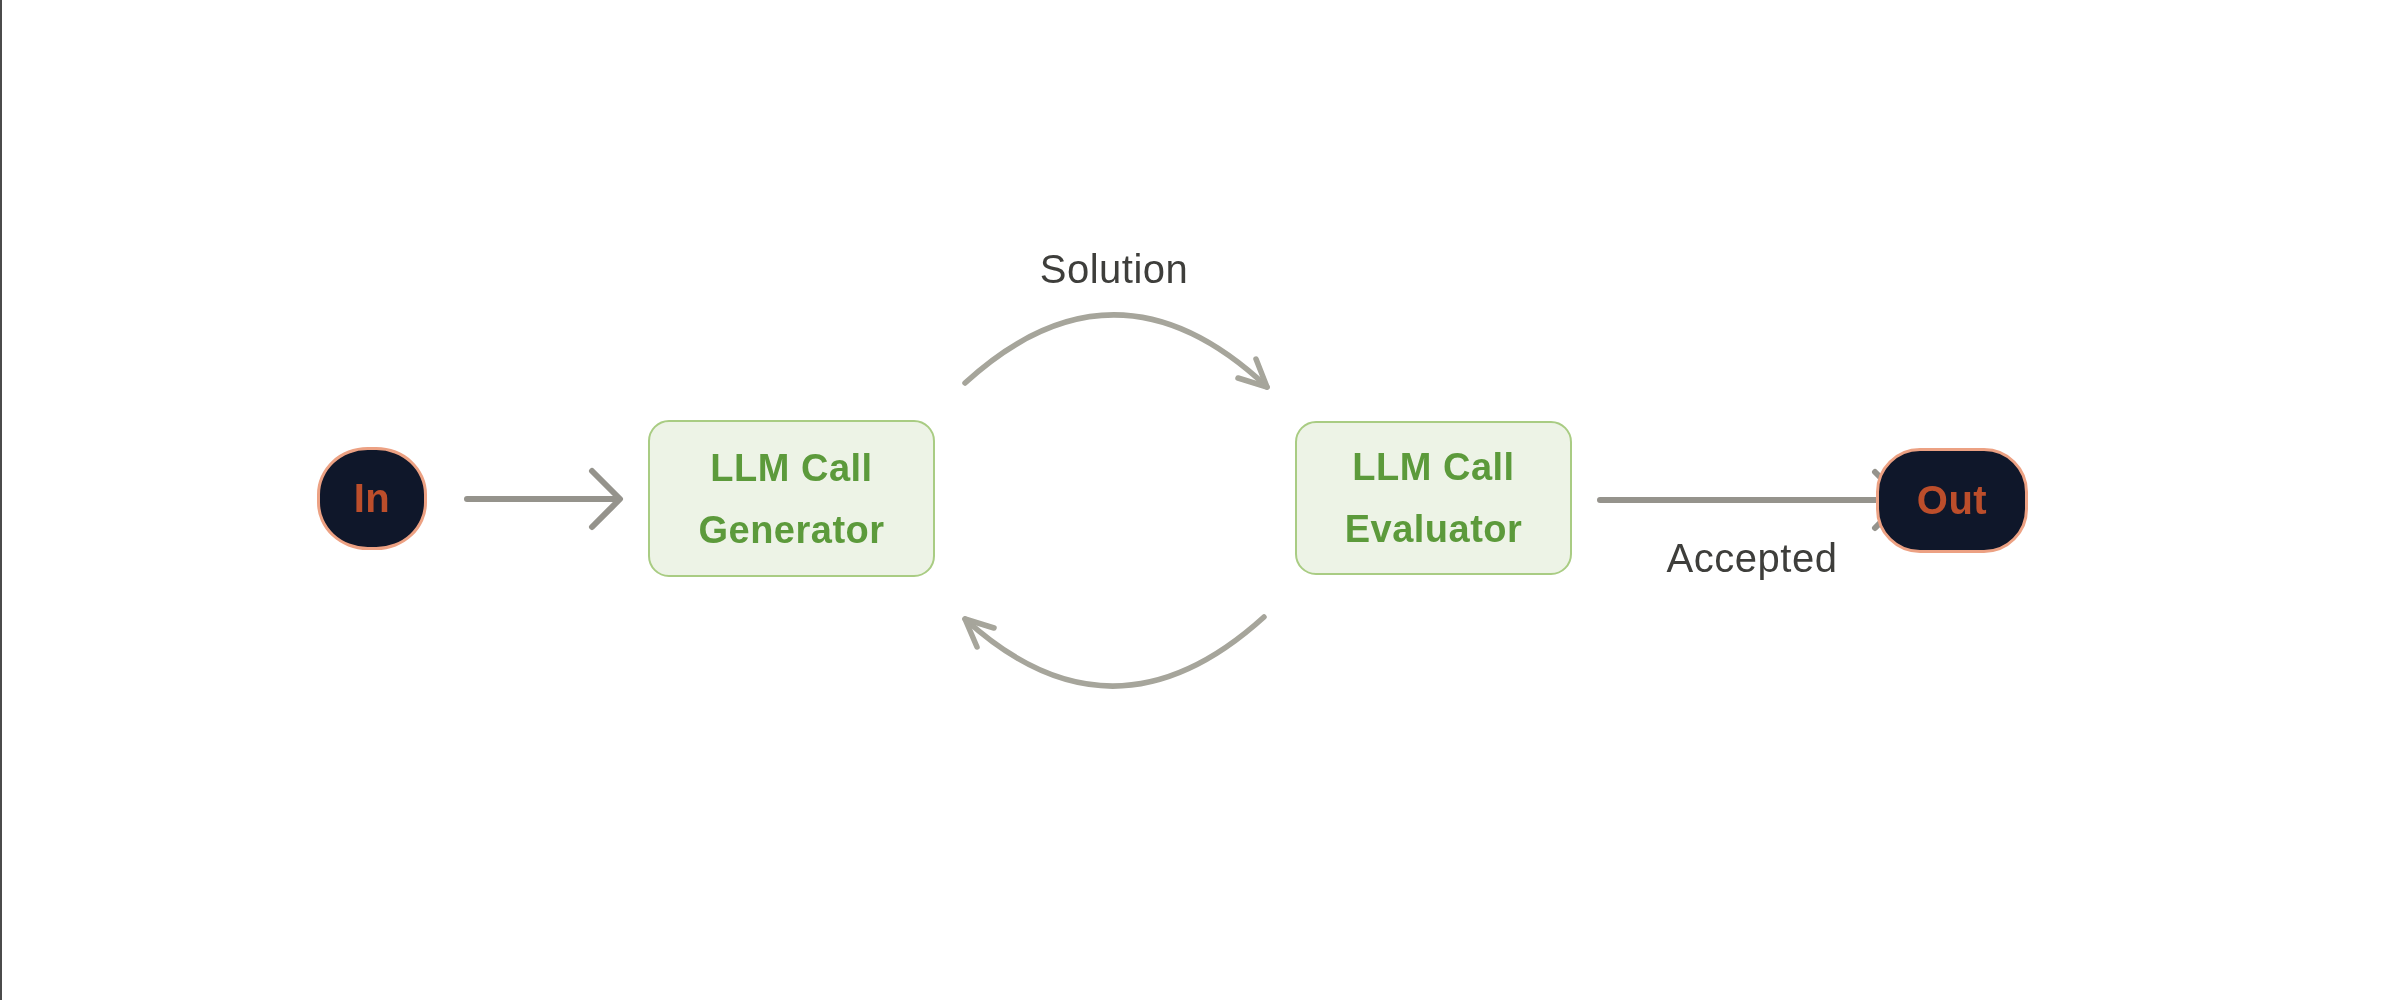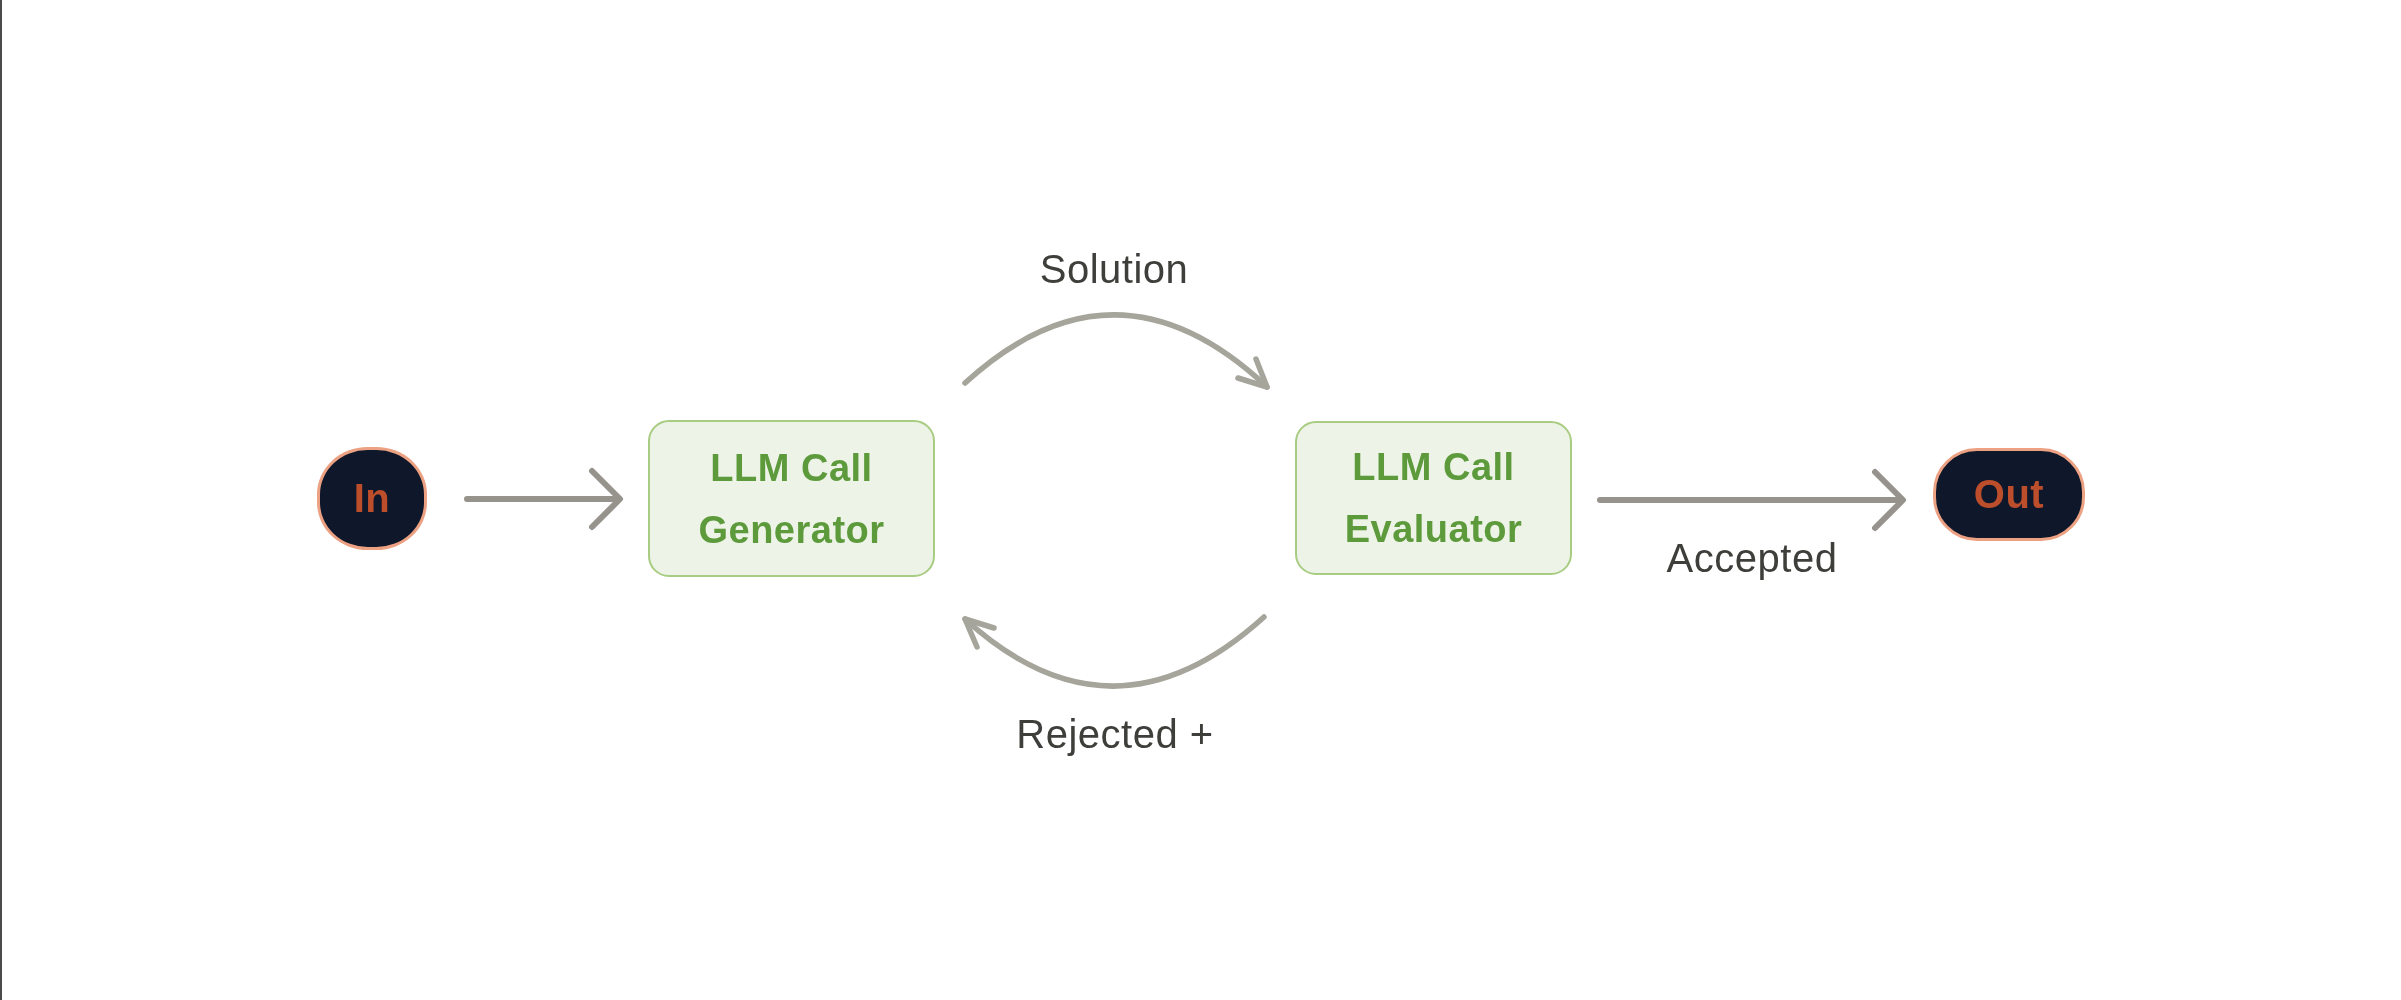--- a/index.html
+++ b/index.html
@@ -63,22 +63,22 @@
   }
   #node-generator {
     left: 648px; top: 420px;
     width: 287px; height: 157px;
   }
   #node-evaluator {
     left: 1295px; top: 421px;
     width: 277px; height: 154px;
   }
   #node-out {
-    left: 1933px; top: 448px;
-    width: 152px; height: 93px;
+    left: 1876px; top: 448px;
+    width: 152px; height: 105px;
     border-radius: 44px;
   }
   .edge-label {
     position: absolute;
     color: #3e3e3b;
     font-size: 40px;
     line-height: 52px;
     text-align: center;
     letter-spacing: 0.5px;
   }
@@ -141,16 +141,15 @@
 
   <div class="node terminal" id="node-out">
     <span>Out</span>
   </div>
 
   <div class="edge-label" id="label-solution">Solution</div>
 
   <div class="edge-label" id="label-accepted">Accepted</div>
 
   <div class="edge-label" id="label-rejected">
-    <div>Rejected +</div>
   </div>
 
 </div>
 
 </body></html>

